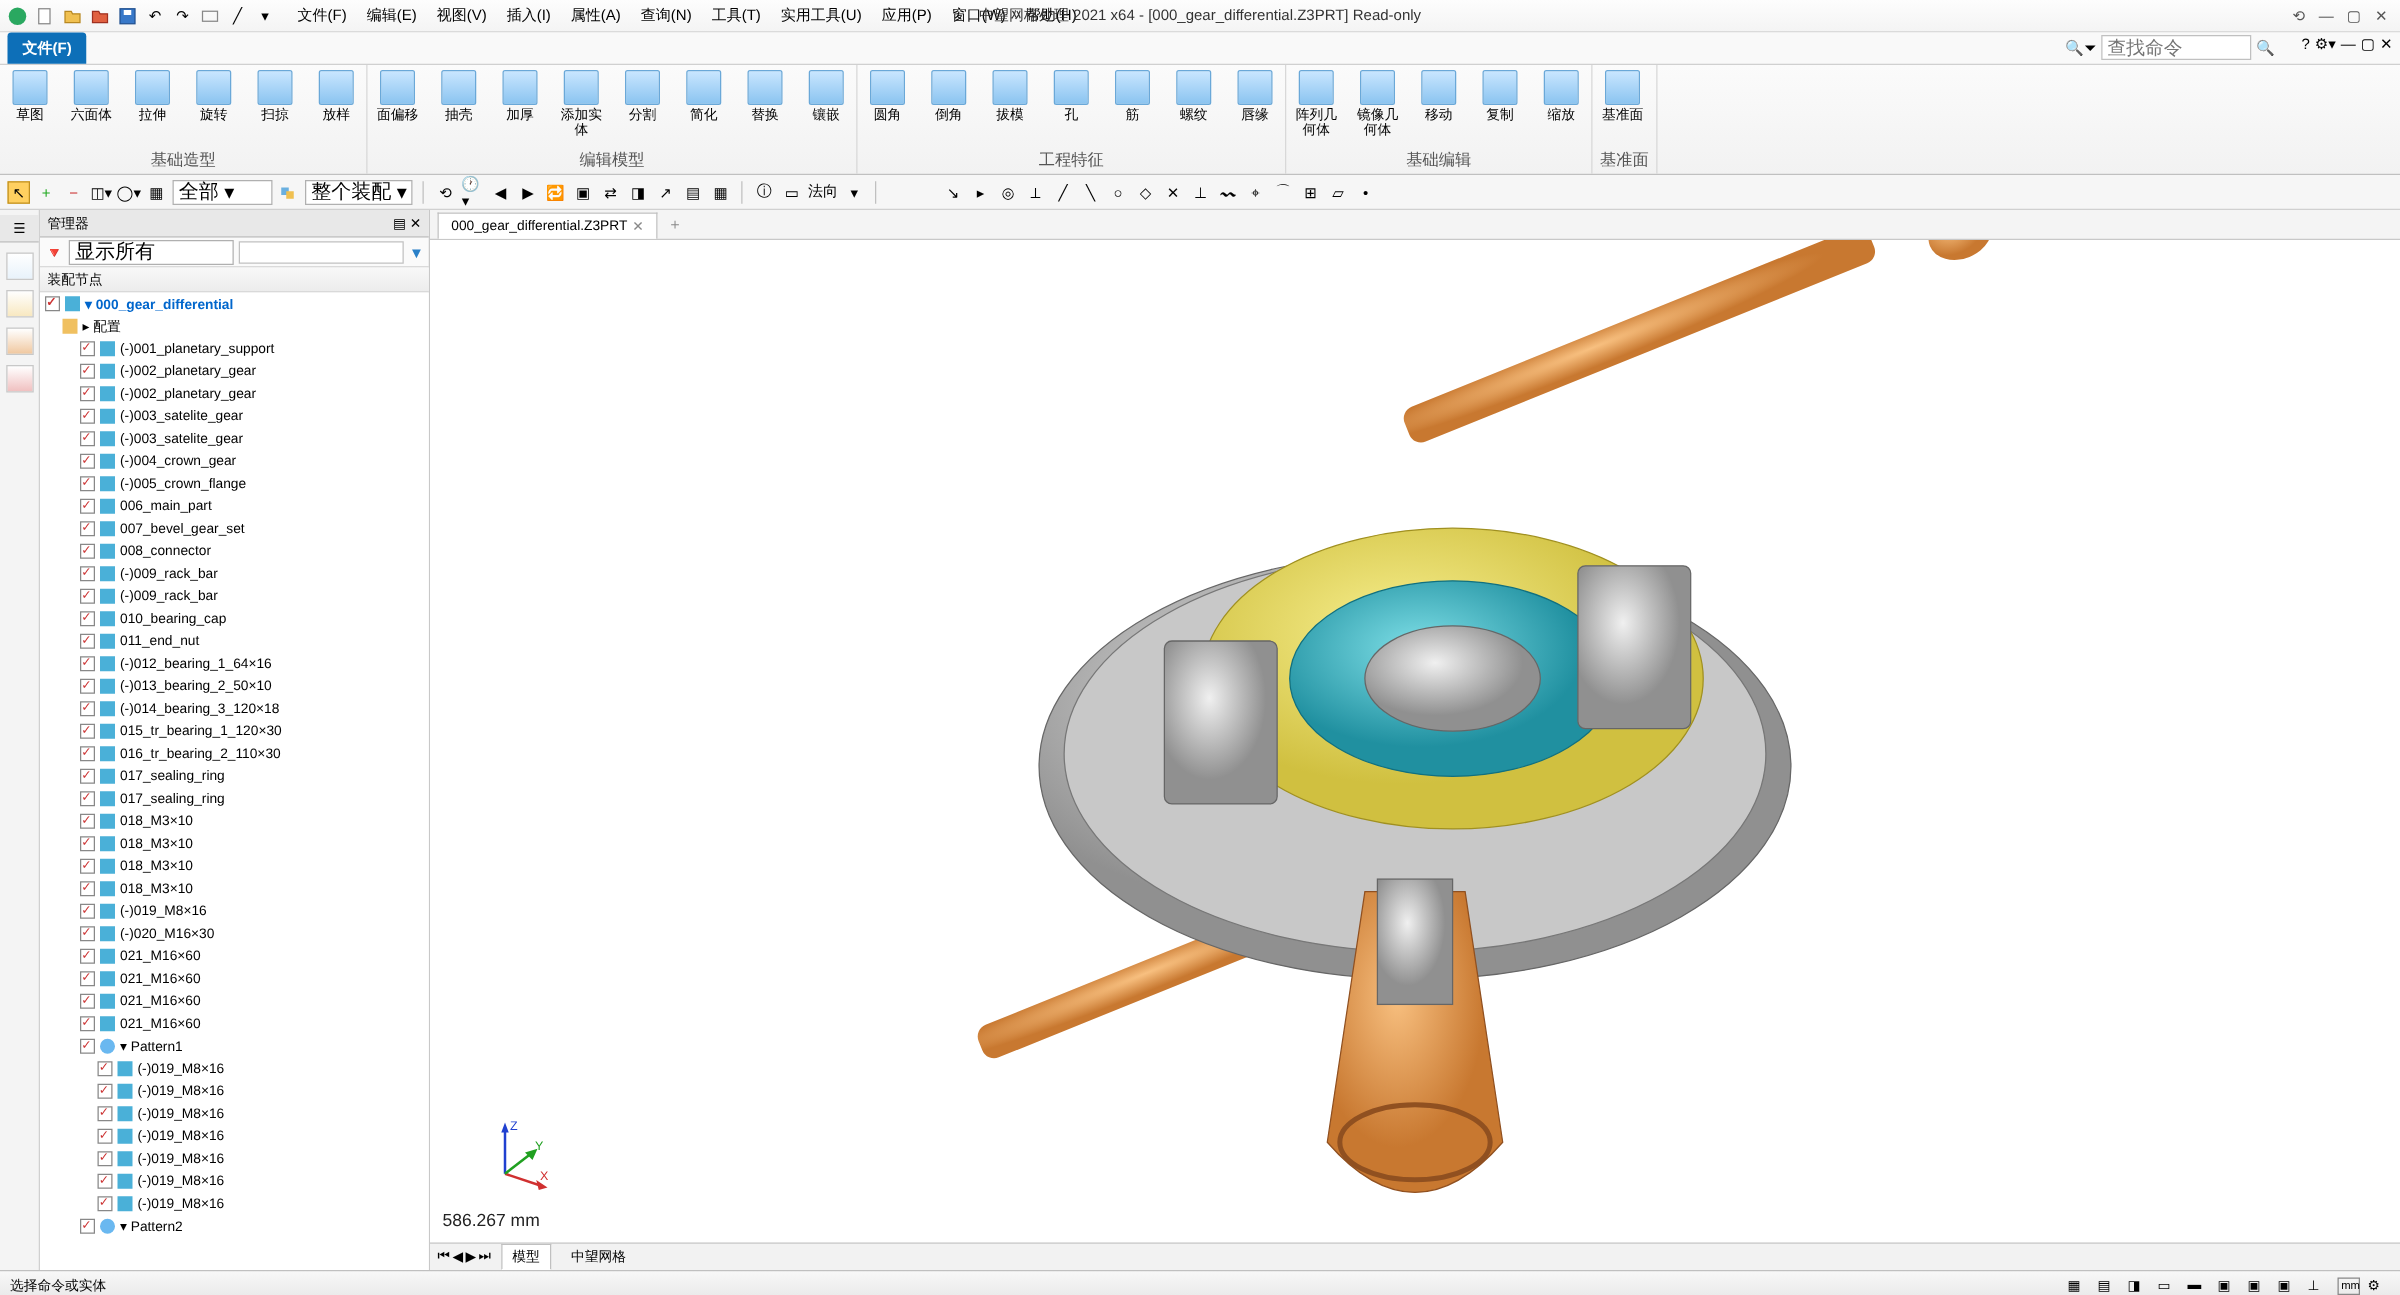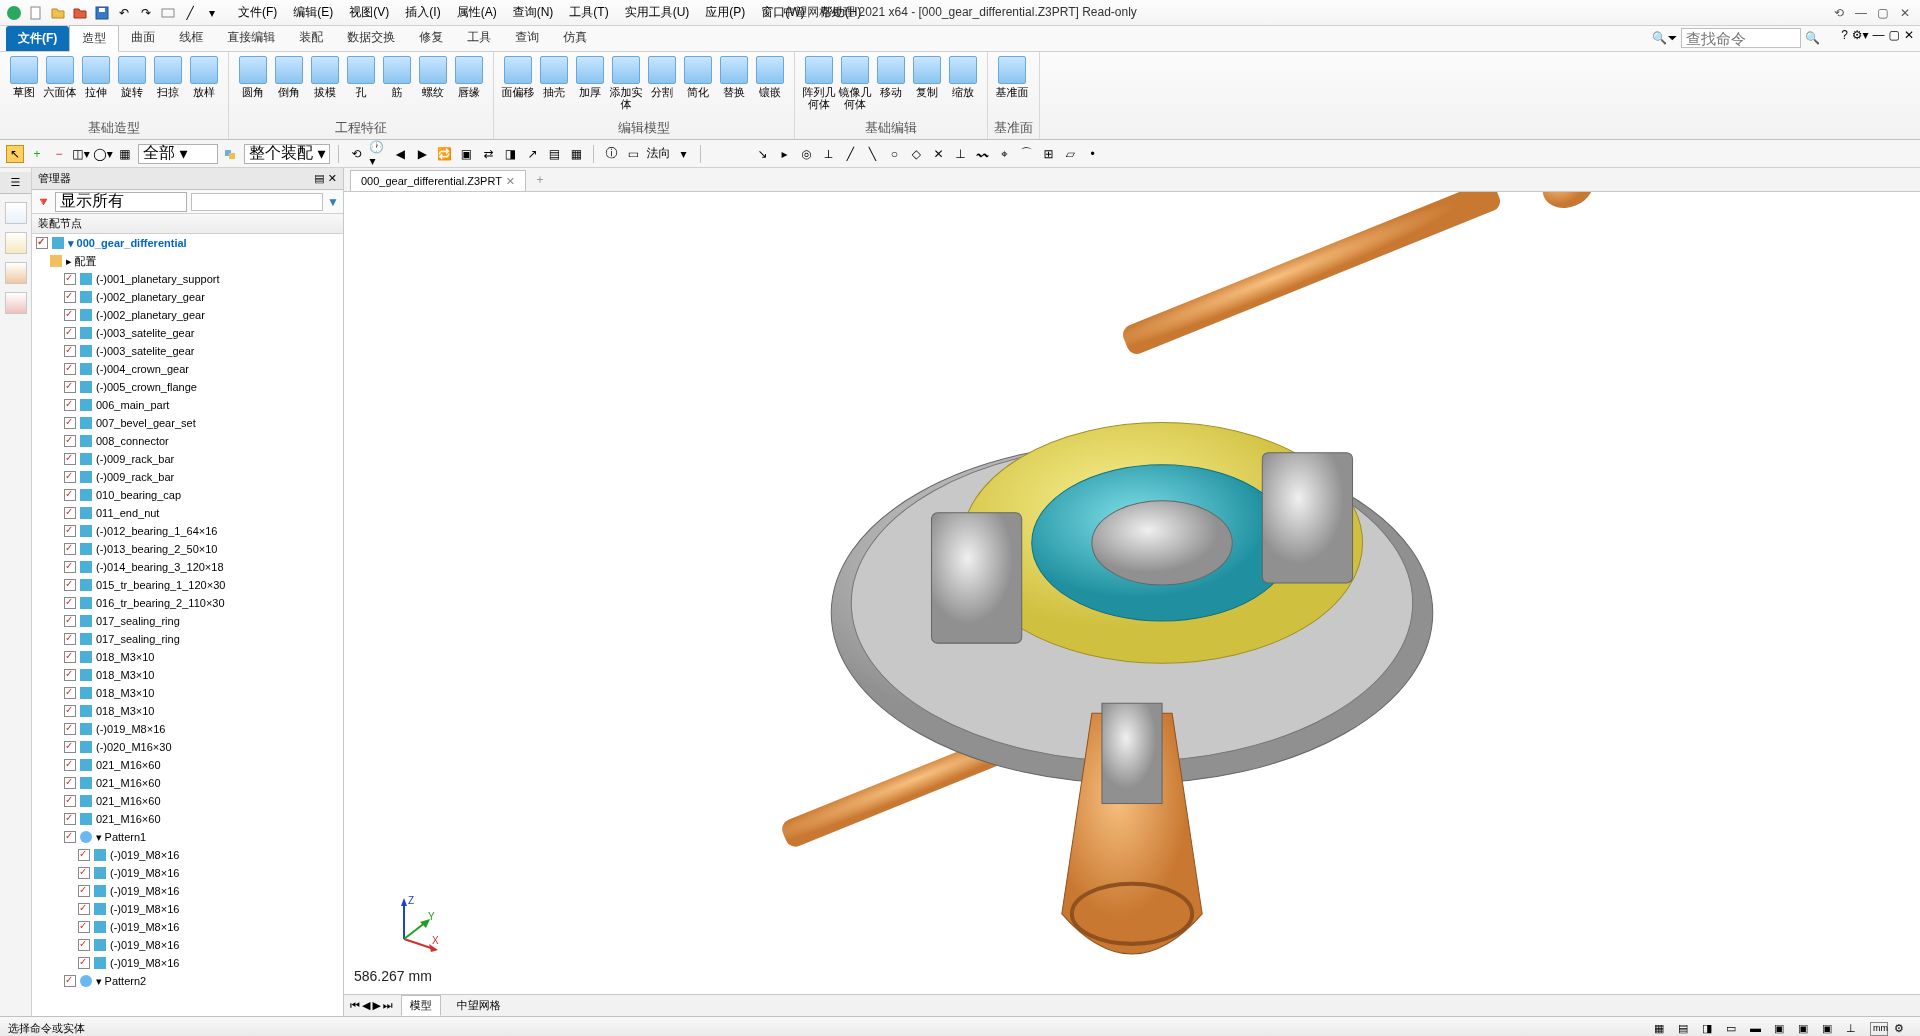--- a/index.html
+++ b/index.html
@@ -20,21 +20,21 @@
 .ribbon-tab { padding: 4px 12px; font-size: 12px; color: #333; cursor: default; }
 .ribbon-tab.file { background: #0d6fb8; color: #fff; border-radius: 3px 3px 0 0; font-weight: bold; }
 .ribbon-tab.active { background: #fff; border: 1px solid #c0c0c0; border-bottom: 1px solid #fff; margin-bottom: -1px; }
 .search-cmd { position: absolute; right: 100px; top: 2px; display: flex; align-items: center; gap: 4px; }
 .search-cmd input { width: 120px; height: 20px; border: 1px solid #c0c0c0; padding: 0 4px; font-size: 15px; }
 .help-icons { position: absolute; right: 6px; top: 2px; display: flex; gap: 4px; }
 
 
 .ribbon-panel { height: 88px; background: linear-gradient(#fbfbfb,#f2f2f2); display: flex; border-bottom: 1px solid #c0c0c0; }
 .rib-group { border-right: 1px solid #d8d8d8; padding: 2px 6px 0 6px; display: flex; flex-direction: column; }
-.rib-btns { display: flex; gap: 0; flex: 1; }
+.rib-btns { display: flex; gap: 13px; flex: 1; }
 .rib-btn { display: flex; flex-direction: column; align-items: center; width: 36px; }
 .rib-btn-icon { width: 28px; height: 28px; background: linear-gradient(#c9e6ff,#8bc4f0); border: 1px solid #6aa8d8; border-radius: 2px; margin-top: 2px; }
 .rib-btn-label { font-size: 11px; margin-top: 2px; text-align: center; line-height: 1.1; }
 .rib-group-label { font-size: 13px; color: #555; text-align: center; padding: 2px 0; }
 
 
 .toolbar2 { height: 28px; background: #f6f6f6; border-bottom: 1px solid #d0d0d0; display: flex; align-items: center; padding: 0 6px; gap: 4px; }
 .tb2-sep { width: 1px; height: 18px; background: #c0c0c0; margin: 0 4px; }
 .tb2-combo { height: 20px; border: 1px solid #b0b0b0; background: #fff; padding: 0 4px; min-width: 80px; font-size: 16px; display: inline-flex; align-items: center; }
 .tb2-icon { width: 18px; height: 18px; display: inline-flex; align-items: center; justify-content: center; }
@@ -145,32 +145,20 @@
   <div class="win-ctrl">
     <span>⟲</span>
     <span>—</span>
     <span>▢</span>
     <span>✕</span>
   </div>
 </div>
 
 <div class="ribbon-tabs">
   <div class="ribbon-tab file">文件(F)</div>
-  <div id="ribtabs" style="display:flex">
-      <div class="ribbon-tab active">造型</div>
-      <div class="ribbon-tab">曲面</div>
-      <div class="ribbon-tab">线框</div>
-      <div class="ribbon-tab">直接编辑</div>
-      <div class="ribbon-tab">装配</div>
-      <div class="ribbon-tab">数据交换</div>
-      <div class="ribbon-tab">修复</div>
-      <div class="ribbon-tab">工具</div>
-      <div class="ribbon-tab">查询</div>
-      <div class="ribbon-tab">仿真</div>
-    </div>
   <div class="search-cmd">
     <span>🔍⏷</span>
     <input placeholder="查找命令" style="">
     <span>🔍</span>
   </div>
   <div class="help-icons">
     <span>?</span>
     <span>⚙▾</span>
     <span>—</span>
     <span>▢</span>
@@ -205,20 +193,57 @@
           <div class="rib-btn-icon"></div>
           <div class="rib-btn-label">放样</div>
         </div>
       </div>
       <div class="rib-group-label">基础造型</div>
     </div>
     <div class="rib-group">
       <div class="rib-btns">
         <div class="rib-btn">
           <div class="rib-btn-icon"></div>
+          <div class="rib-btn-label">面偏移</div>
+        </div>
+        <div class="rib-btn">
+          <div class="rib-btn-icon"></div>
+          <div class="rib-btn-label">抽壳</div>
+        </div>
+        <div class="rib-btn">
+          <div class="rib-btn-icon"></div>
+          <div class="rib-btn-label">加厚</div>
+        </div>
+        <div class="rib-btn">
+          <div class="rib-btn-icon"></div>
+          <div class="rib-btn-label">添加实体</div>
+        </div>
+        <div class="rib-btn">
+          <div class="rib-btn-icon"></div>
+          <div class="rib-btn-label">分割</div>
+        </div>
+        <div class="rib-btn">
+          <div class="rib-btn-icon"></div>
+          <div class="rib-btn-label">简化</div>
+        </div>
+        <div class="rib-btn">
+          <div class="rib-btn-icon"></div>
+          <div class="rib-btn-label">替换</div>
+        </div>
+        <div class="rib-btn">
+          <div class="rib-btn-icon"></div>
+          <div class="rib-btn-label">镶嵌</div>
+        </div>
+      </div>
+      <div class="rib-group-label">编辑模型</div>
+    </div>
+    <div class="rib-group">
+      <div class="rib-btns">
+        <div class="rib-btn">
+          <div class="rib-btn-icon"></div>
           <div class="rib-btn-label">圆角</div>
         </div>
         <div class="rib-btn">
           <div class="rib-btn-icon"></div>
           <div class="rib-btn-label">倒角</div>
         </div>
         <div class="rib-btn">
           <div class="rib-btn-icon"></div>
           <div class="rib-btn-label">拔模</div>
         </div>
@@ -233,57 +258,20 @@
         <div class="rib-btn">
           <div class="rib-btn-icon"></div>
           <div class="rib-btn-label">螺纹</div>
         </div>
         <div class="rib-btn">
           <div class="rib-btn-icon"></div>
           <div class="rib-btn-label">唇缘</div>
         </div>
       </div>
       <div class="rib-group-label">工程特征</div>
-    </div>
-    <div class="rib-group">
-      <div class="rib-btns">
-        <div class="rib-btn">
-          <div class="rib-btn-icon"></div>
-          <div class="rib-btn-label">面偏移</div>
-        </div>
-        <div class="rib-btn">
-          <div class="rib-btn-icon"></div>
-          <div class="rib-btn-label">抽壳</div>
-        </div>
-        <div class="rib-btn">
-          <div class="rib-btn-icon"></div>
-          <div class="rib-btn-label">加厚</div>
-        </div>
-        <div class="rib-btn">
-          <div class="rib-btn-icon"></div>
-          <div class="rib-btn-label">添加实体</div>
-        </div>
-        <div class="rib-btn">
-          <div class="rib-btn-icon"></div>
-          <div class="rib-btn-label">分割</div>
-        </div>
-        <div class="rib-btn">
-          <div class="rib-btn-icon"></div>
-          <div class="rib-btn-label">简化</div>
-        </div>
-        <div class="rib-btn">
-          <div class="rib-btn-icon"></div>
-          <div class="rib-btn-label">替换</div>
-        </div>
-        <div class="rib-btn">
-          <div class="rib-btn-icon"></div>
-          <div class="rib-btn-label">镶嵌</div>
-        </div>
-      </div>
-      <div class="rib-group-label">编辑模型</div>
     </div>
     <div class="rib-group">
       <div class="rib-btns">
         <div class="rib-btn">
           <div class="rib-btn-icon"></div>
           <div class="rib-btn-label">阵列几何体</div>
         </div>
         <div class="rib-btn">
           <div class="rib-btn-icon"></div>
           <div class="rib-btn-label">镜像几何体</div>

